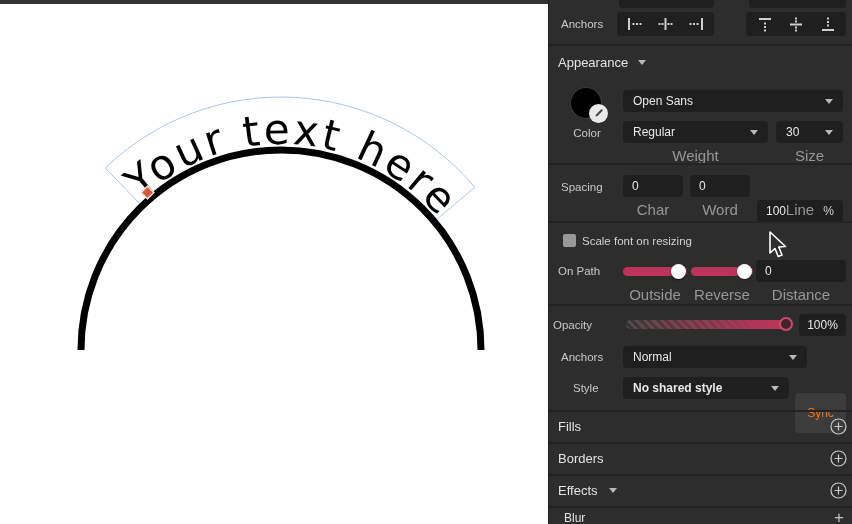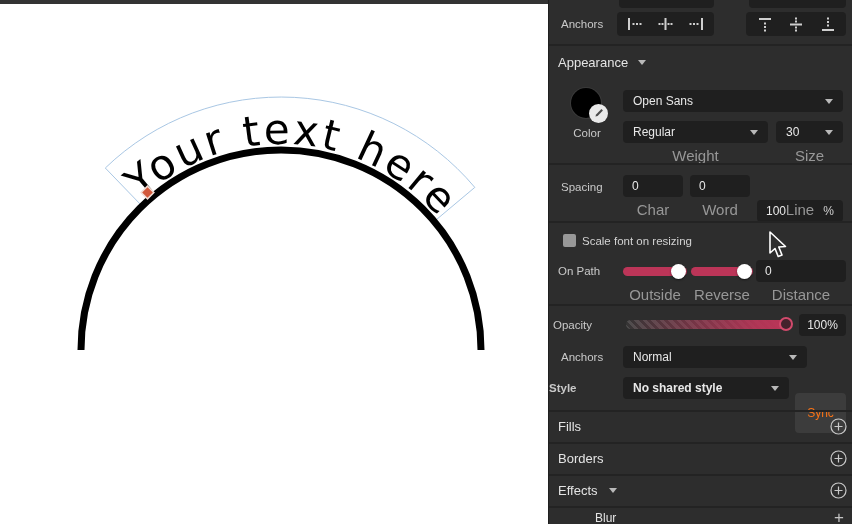--- a/index.html
+++ b/index.html
@@ -220,21 +220,21 @@
     <div class="input-box" style="left:250px; top:314px; width:47px; justify-content:center; padding:0;text-align:center;">
       <span>100%</span>
     </div>
 
     <div class="row-label" style="left:12px; top:351px;">Anchors</div>
     <div class="dd" style="left:74px; top:346px; width:184px;">
       <span>Normal</span>
       <span class="chev"></span>
     </div>
 
-    <div class="row-label" style="left:0; top:382px;font-weight:bold;">Style</div>
+    <div class="row-label" style="left:24px; top:382px;">Style</div>
     <div class="dd" style="left:74px; top:377px; width:166px;font-weight:bold;">
       <span>No shared style</span>
       <span class="chev"></span>
     </div>
     <div class="sync-btn">Sync</div>
 
     <div class="divider" style="top:410px;"></div>
 
     <div class="sec-title" style="left:9px; top:419px;">Fills</div>
     <svg class="plus-circle" style="left:281px; top:418px;" viewBox="0 0 17 17">
@@ -254,21 +254,21 @@
 
     <div class="sec-title" style="left:9px; top:483px;">Effects</div>
     <span class="chev free" style="left:60px; top:488px;"></span>
     <svg class="plus-circle" style="left:281px; top:482px;" viewBox="0 0 17 17">
       <circle cx="8.5" cy="8.5" r="7.5" fill="none" stroke="#c9c9c9" stroke-width="1.2"></circle>
       <path d="M8.5 4.5 V12.5 M4.5 8.5 H12.5" stroke="#c9c9c9" stroke-width="1.2"></path>
     </svg>
 
     <div class="divider" style="top:506px;"></div>
 
-    <div class="sec-title" style="left:15px; top:511px; font-size:12px;margin-left:31px;">Blur</div>
+    <div class="sec-title" style="left:15px; top:511px; font-size:12px;">Blur</div>
     <div class="plus-flat" style="left:285px; top:509px;">+</div>
   </div>
 
   <svg class="cursor" width="20" height="29" viewBox="0 0 20 29">
     <path d="M2 1 L2 22 L7 17.5 L10.2 25.5 L14 24 L10.8 16 L17.5 15.5 Z" fill="#2e2e2e" stroke="#ffffff" stroke-width="1.6" stroke-linejoin="round"></path>
   </svg>
 
 </div>
 
 </body></html>

